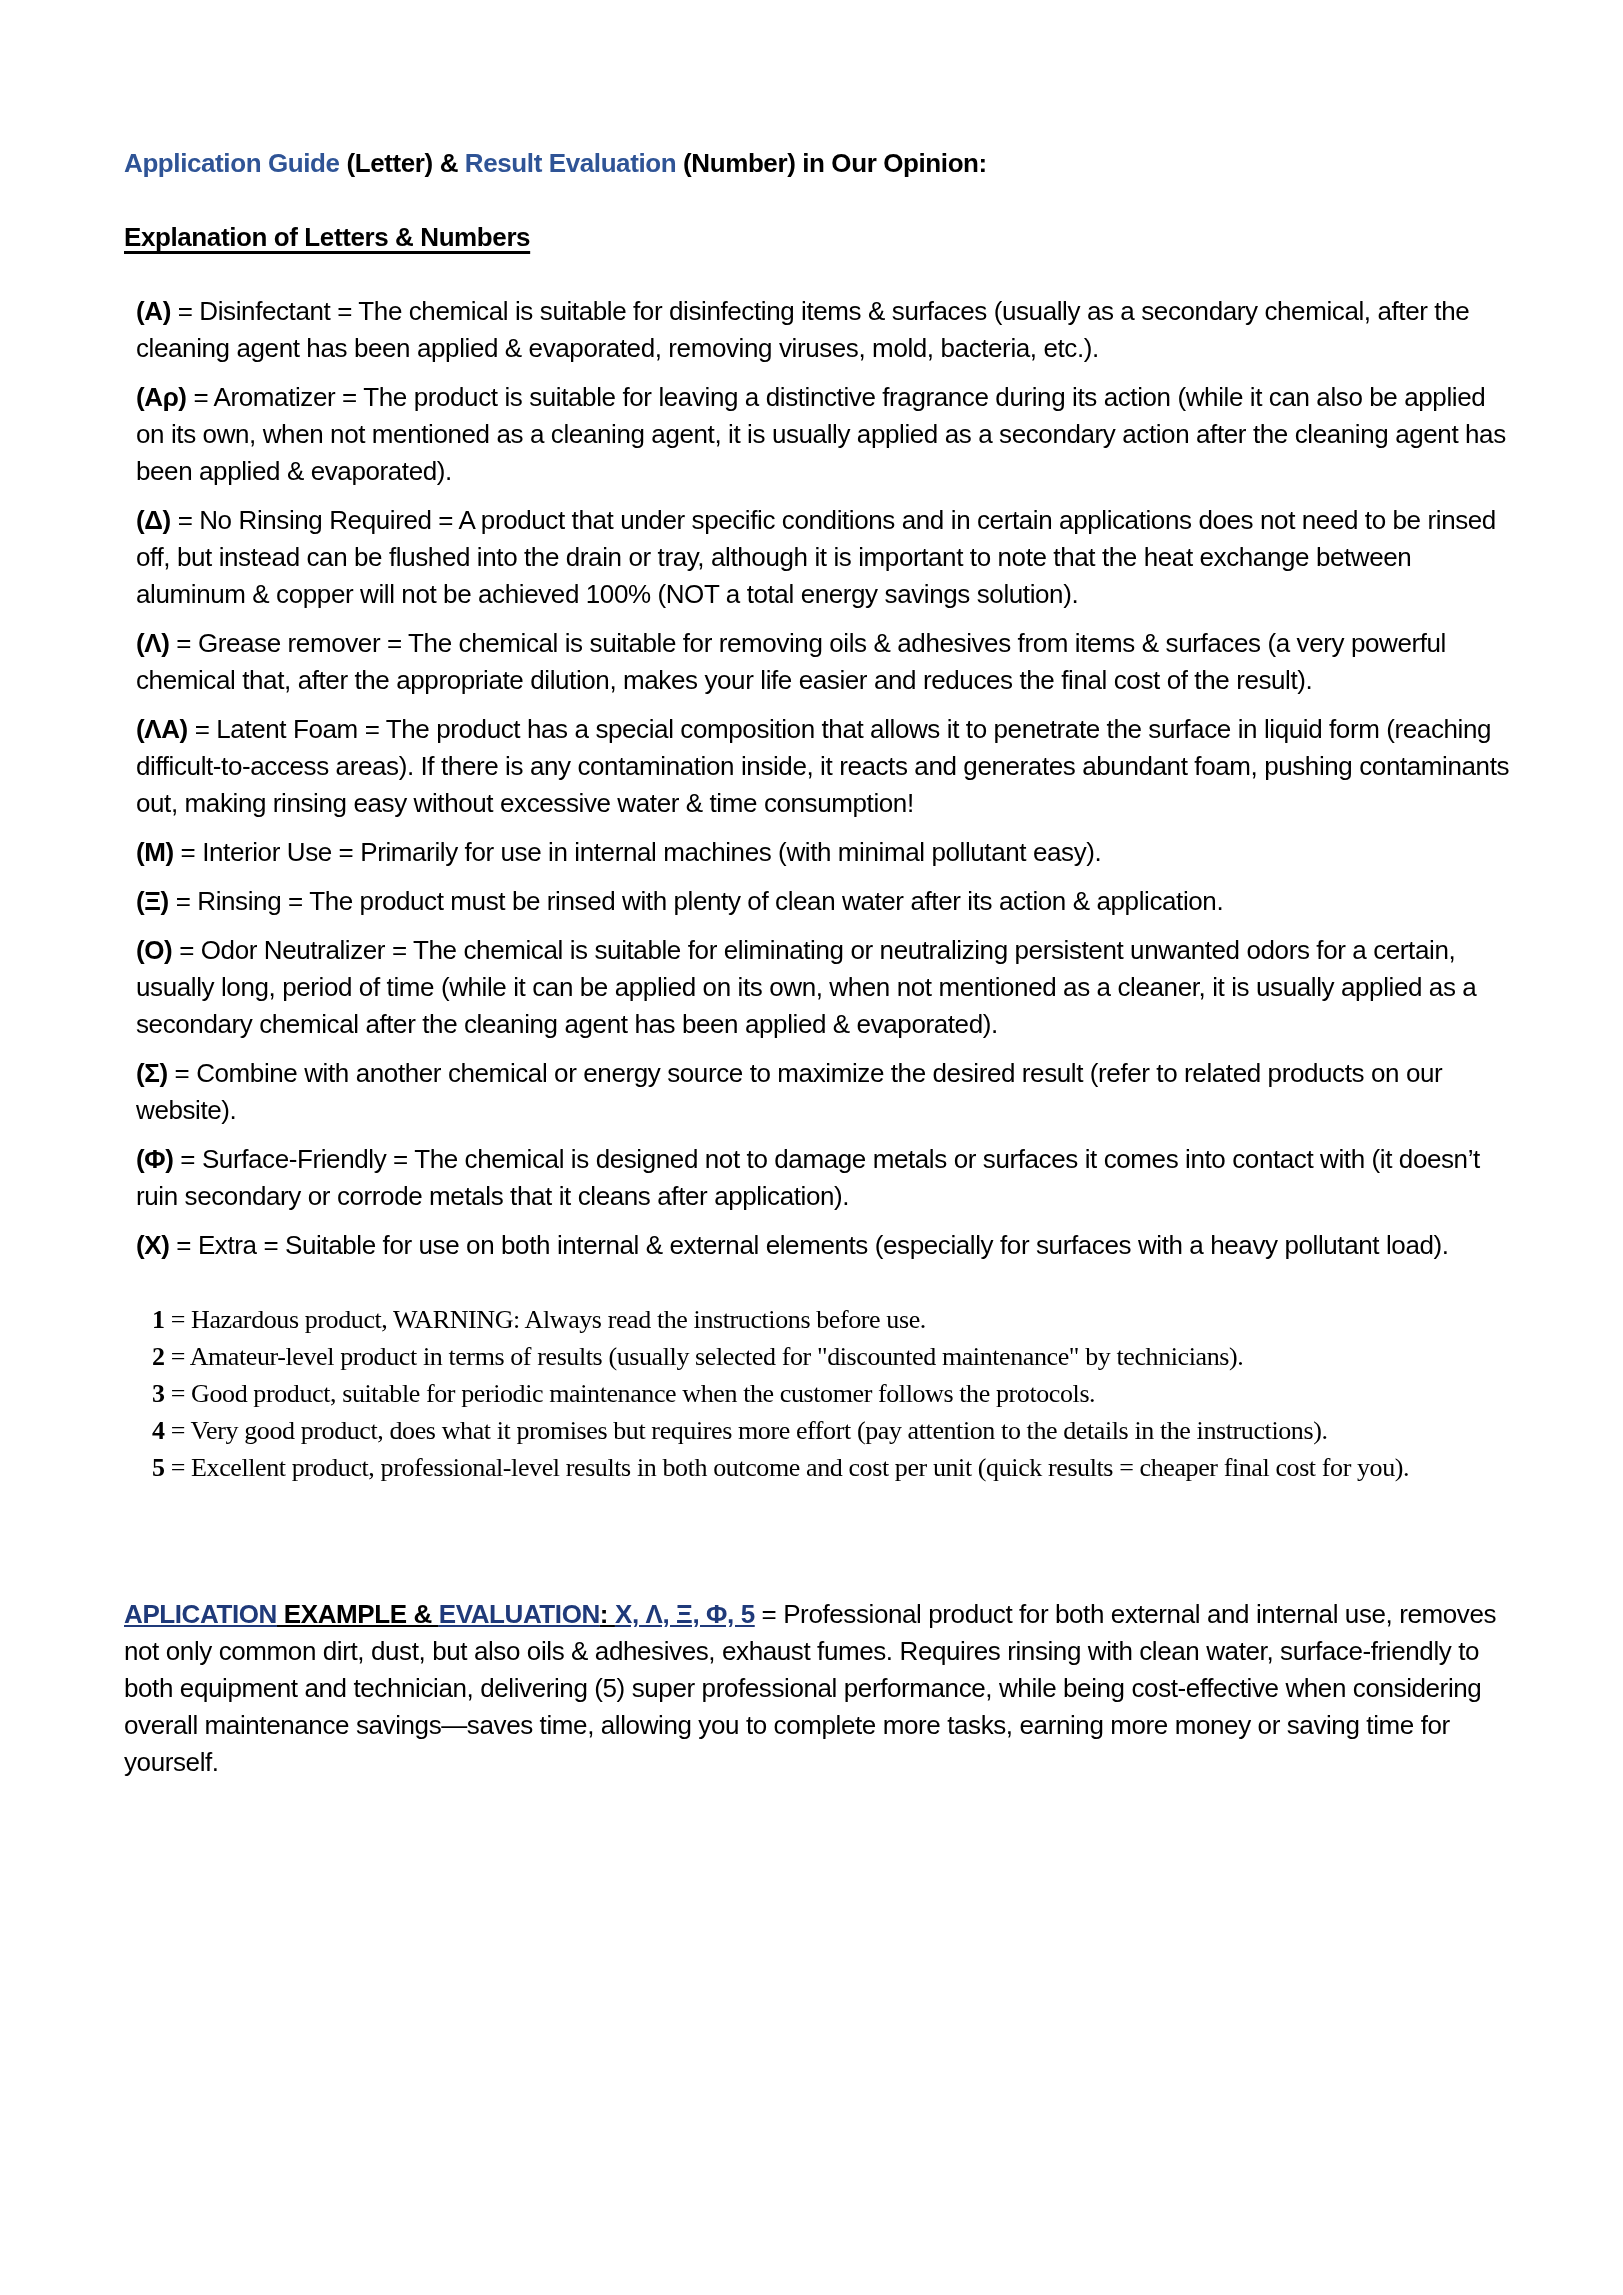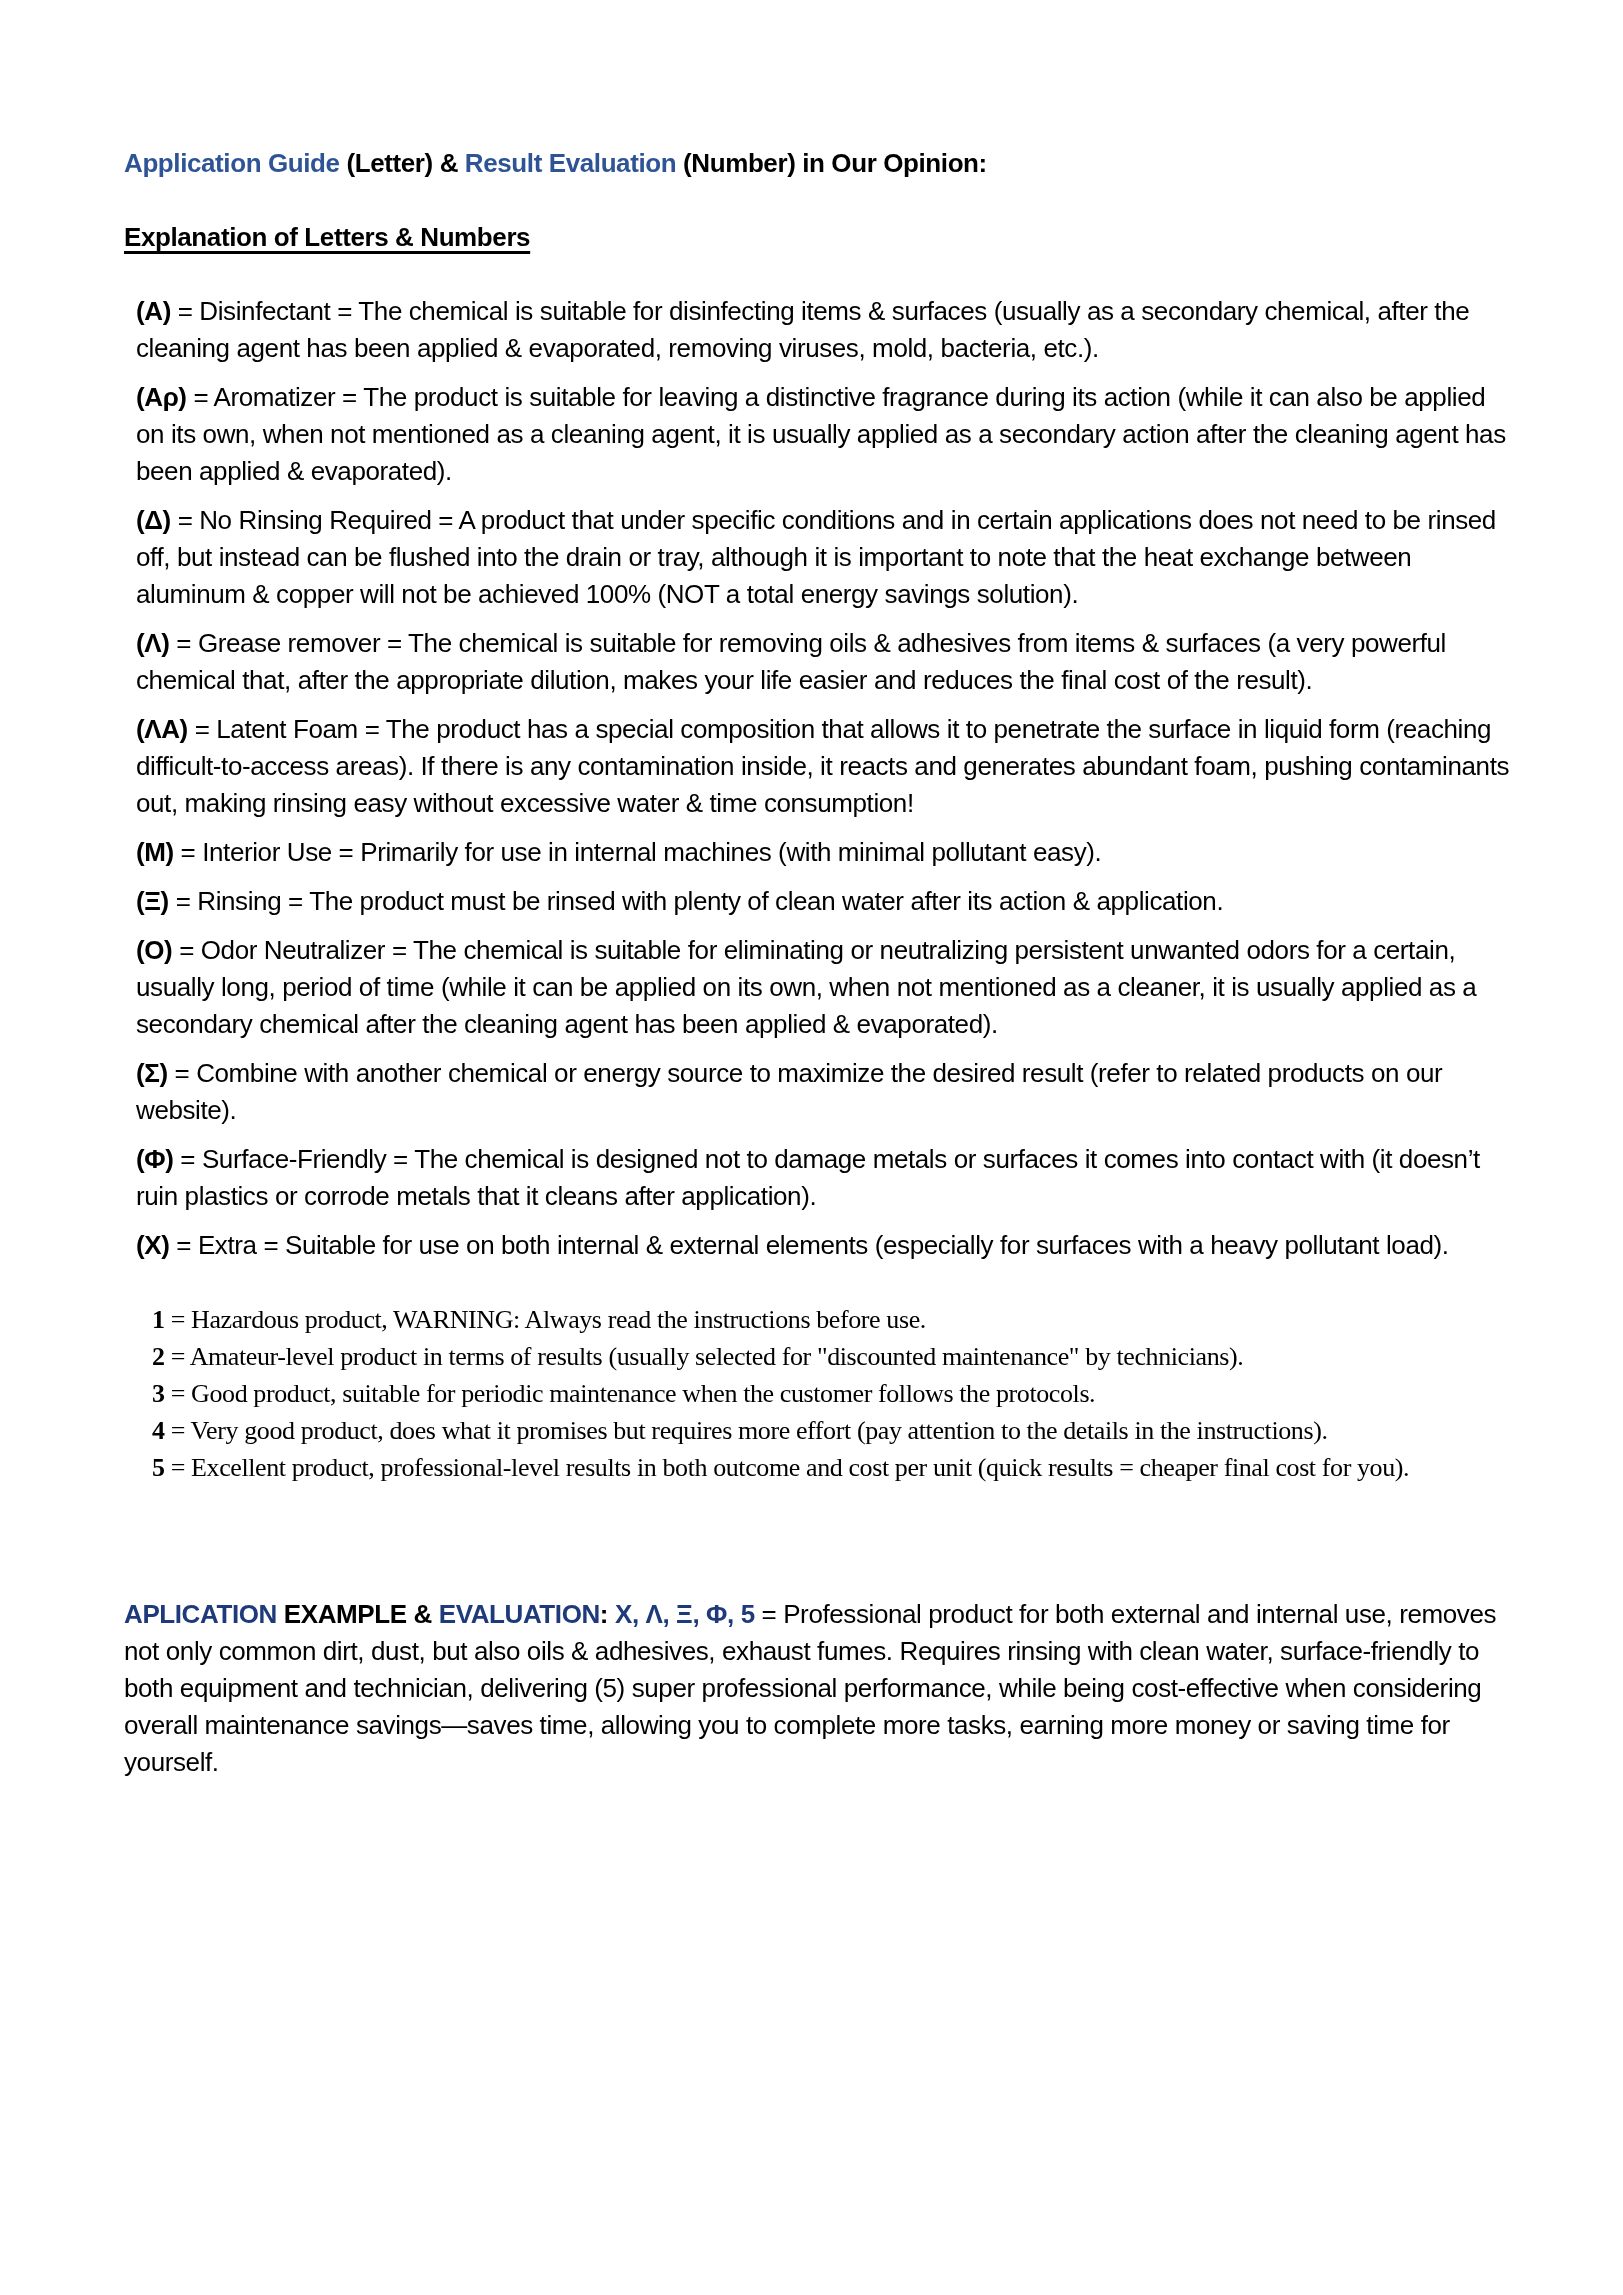--- a/index.html
+++ b/index.html
@@ -14,41 +14,41 @@
   .blue { color: #2f5496; }
   .navy { color: #1f3a7a; }
   .subtitle { font-weight: bold; text-decoration: underline; text-decoration-thickness: 2.6px; text-underline-offset: 5.2px; margin-top: 37px; }
   .defs { margin-top: 37px; }
   .def { margin: 12px; }
   .code { font-weight: bold; }
   .ratings { margin-top: 37px; font-family: Liberation Serif, serif; }
   .rating { margin: 0; text-indent: 28px; }
   .rating .num { font-weight: bold; }
   .example { margin-top: 110px; }
-  .example .hdr { font-weight: bold; }
+  .example .hdr { font-weight: bold; text-decoration: underline; }
 </style>
 </head>
 <body>
 
 <div class="page">
   <p class="title"><span class="blue">Application Guide</span><span> (Letter) &amp; </span><span class="blue">Result Evaluation</span><span> (Number) in Our Opinion:</span></p>
 
   <p class="title subtitle">Explanation of Letters &amp; Numbers</p>
 
   <div class="defs">
     <p class="def"><span class="code">(A)</span><span> = Disinfectant = The chemical is suitable for disinfecting items &amp; surfaces (usually as a secondary chemical, after the cleaning agent has been applied &amp; evaporated, removing viruses, mold, bacteria, etc.).</span></p>
     <p class="def"><span class="code">(Aρ)</span><span> = Aromatizer = The product is suitable for leaving a distinctive fragrance during its action (while it can also be applied on its own, when not mentioned as a cleaning agent, it is usually applied as a secondary action after the cleaning agent has been applied &amp; evaporated).</span></p>
     <p class="def"><span class="code">(Δ)</span><span> = No Rinsing Required = A product that under specific conditions and in certain applications does not need to be rinsed off, but instead can be flushed into the drain or tray, although it is important to note that the heat exchange between aluminum &amp; copper will not be achieved 100% (NOT a total energy savings solution).</span></p>
     <p class="def"><span class="code">(Λ)</span><span> = Grease remover = The chemical is suitable for removing oils &amp; adhesives from items &amp; surfaces (a very powerful chemical that, after the appropriate dilution, makes your life easier and reduces the final cost of the result).</span></p>
     <p class="def"><span class="code">(ΛA)</span><span> = Latent Foam = The product has a special composition that allows it to penetrate the surface in liquid form (reaching difficult-to-access areas). If there is any contamination inside, it reacts and generates abundant foam, pushing contaminants out, making rinsing easy without excessive water &amp; time consumption!</span></p>
     <p class="def"><span class="code">(M)</span><span> = Interior Use = Primarily for use in internal machines (with minimal pollutant easy).</span></p>
     <p class="def"><span class="code">(Ξ)</span><span> = Rinsing = The product must be rinsed with plenty of clean water after its action &amp; application.</span></p>
     <p class="def"><span class="code">(O)</span><span> = Odor Neutralizer = The chemical is suitable for eliminating or neutralizing persistent unwanted odors for a certain, usually long, period of time (while it can be applied on its own, when not mentioned as a cleaner, it is usually applied as a secondary chemical after the cleaning agent has been applied &amp; evaporated).</span></p>
     <p class="def"><span class="code">(Σ)</span><span> = Combine with another chemical or energy source to maximize the desired result (refer to related products on our website).</span></p>
-    <p class="def"><span class="code">(Φ)</span><span> = Surface-Friendly = The chemical is designed not to damage metals or surfaces it comes into contact with (it doesn’t ruin plastics or corrode metals that it cleans after application).</span></p>
+    <p class="def"><span class="code">(Φ)</span><span> = Surface-Friendly = The chemical is designed not to damage metals or surfaces it comes into contact with (it doesn’t ruin secondary or corrode metals that it cleans after application).</span></p>
     <p class="def"><span class="code">(X)</span><span> = Extra = Suitable for use on both internal &amp; external elements (especially for surfaces with a heavy pollutant load).</span></p>
   </div>
 
   <div class="ratings">
     <p class="rating"><span class="num">1</span><span> = Hazardous product, WARNING: Always read the instructions before use.</span></p>
     <p class="rating"><span class="num">2</span><span> = Amateur-level product in terms of results (usually selected for "discounted maintenance" by technicians).</span></p>
     <p class="rating"><span class="num">3</span><span> = Good product, suitable for periodic maintenance when the customer follows the protocols.</span></p>
     <p class="rating"><span class="num">4</span><span> = Very good product, does what it promises but requires more effort (pay attention to the details in the instructions).</span></p>
     <p class="rating"><span class="num">5</span><span> = Excellent product, professional-level results in both outcome and cost per unit (quick results = cheaper final cost for you).</span></p>
   </div>

